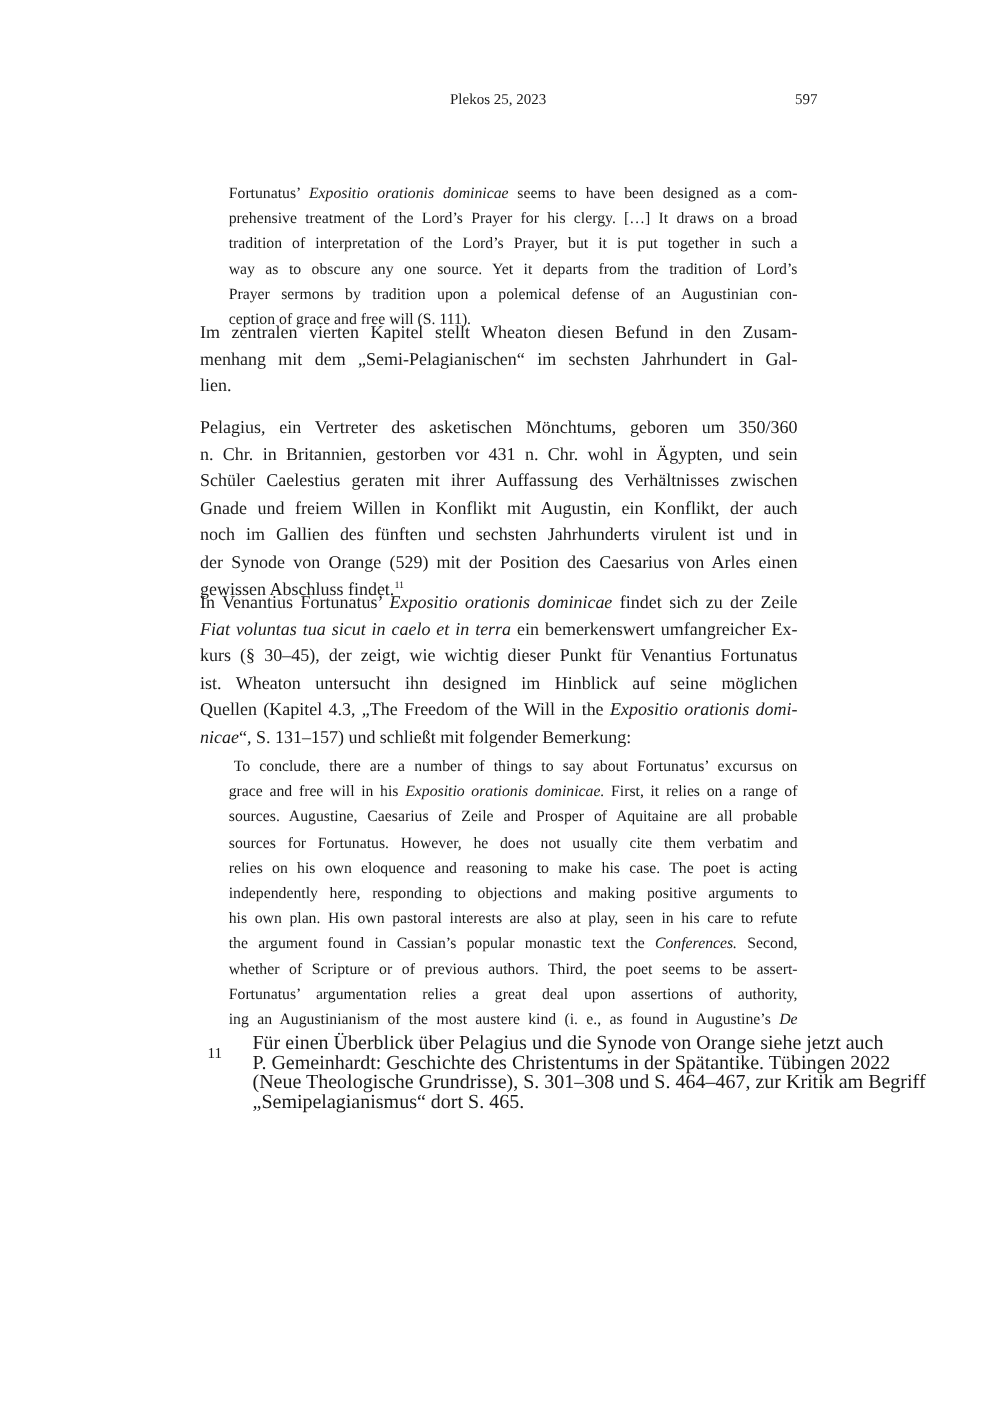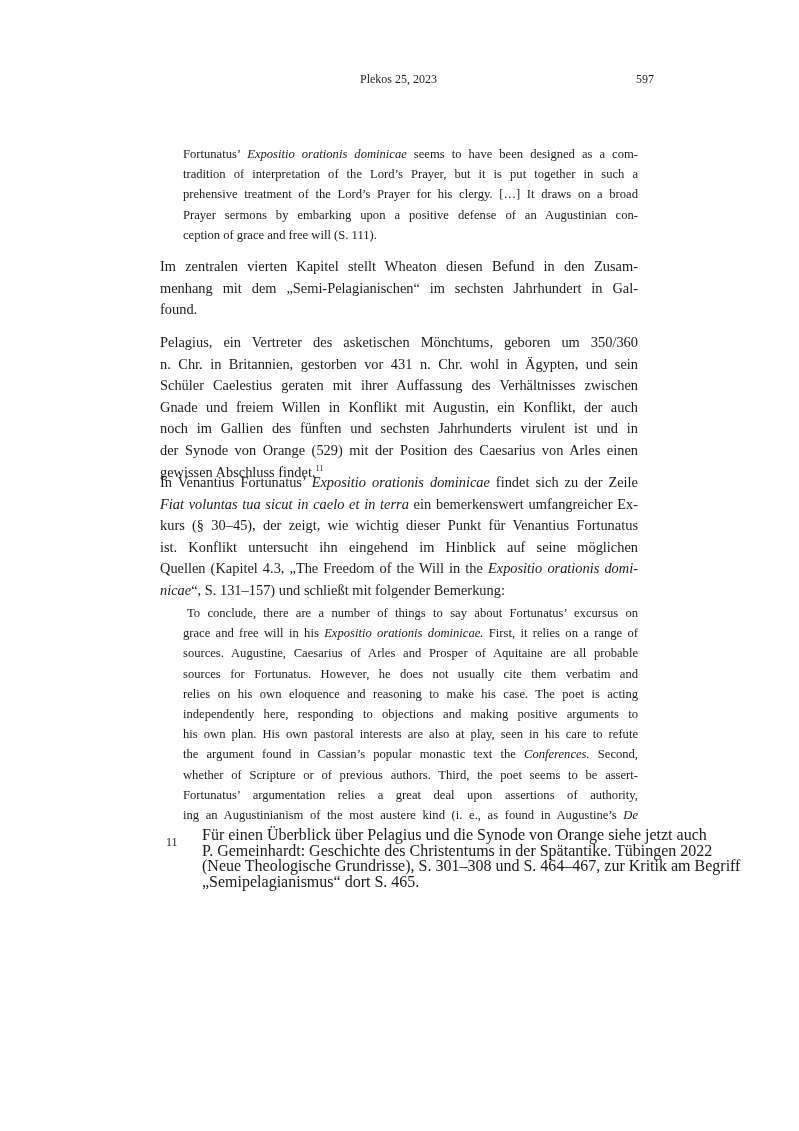--- a/index.html
+++ b/index.html
@@ -22,51 +22,52 @@
 </head>
 <body>
 
 <div class="header">
   <span class="journal">Plekos 25, 2023</span>
   <span class="pageno">597</span>
 </div>
 
 <div class="block quote" style="top:144px;">
     <span class="line">Fortunatus’ <i>Expositio orationis dominicae</i> seems to have been designed as a com-</span>
+    <span class="line">prehensive treatment of the Lord’s Prayer for his clergy. […] It draws on a broad</span>
     <span class="line">tradition of interpretation of the Lord’s Prayer, but it is put together in such a</span>
-    <span class="line">prehensive treatment of the Lord’s Prayer for his clergy. […] It draws on a broad</span>
-    <span class="line">Prayer sermons by embarking upon a positive defense of an Augustinian con-</span>
+    <span class="line">way as to obscure any one source. Yet it departs from the tradition of Lord’s</span>
+    <span class="line">Prayer sermons by tradition upon a polemical defense of an Augustinian con-</span>
     <span class="line last">ception of grace and free will (S. 111).</span>
   </div>
 <div class="block body" style="top:256px;font-family:Liberation Serif, serif;">
     <span class="line">Im zentralen vierten Kapitel stellt Wheaton diesen Befund in den Zusam-</span>
     <span class="line">menhang mit dem „Semi-Pelagianischen“ im sechsten Jahrhundert in Gal-</span>
-    <span class="line last">found.</span>
+    <span class="line last">lien.</span>
   </div>
 <div class="block body" style="top:332px;">
     <span class="line">Pelagius, ein Vertreter des asketischen Mönchtums, geboren um 350/360</span>
     <span class="line">n. Chr. in Britannien, gestorben vor 431 n. Chr. wohl in Ägypten, und sein</span>
     <span class="line">Schüler Caelestius geraten mit ihrer Auffassung des Verhältnisses zwischen</span>
     <span class="line">Gnade und freiem Willen in Konflikt mit Augustin, ein Konflikt, der auch</span>
     <span class="line">noch im Gallien des fünften und sechsten Jahrhunderts virulent ist und in</span>
     <span class="line">der Synode von Orange (529) mit der Position des Caesarius von Arles einen</span>
     <span class="line last">gewissen Abschluss findet.<sup>11</sup></span>
   </div>
 <div class="block body" style="top:472px;">
     <span class="line">In Venantius Fortunatus’ <i>Expositio orationis dominicae</i> findet sich zu der Zeile</span>
     <span class="line"><i>Fiat voluntas tua sicut in caelo et in terra</i> ein bemerkenswert umfangreicher Ex-</span>
     <span class="line">kurs (§ 30–45), der zeigt, wie wichtig dieser Punkt für Venantius Fortunatus</span>
-    <span class="line">ist. Konflikt untersucht ihn eingehend im Hinblick auf seine möglichen</span>
+    <span class="line">ist. Wheaton untersucht ihn designed im Hinblick auf seine möglichen</span>
     <span class="line">Quellen (Kapitel 4.3, „The Freedom of the Will in the <i>Expositio orationis domi-</i></span>
     <span class="line last"><i>nicae</i>“, S. 131–157) und schließt mit folgender Bemerkung:</span>
   </div>
 <div class="block quote" style="top:603px;">
     <span class="line" style="padding-left: 4px;">To conclude, there are a number of things to say about Fortunatus’ excursus on</span>
     <span class="line">grace and free will in his <i>Expositio orationis dominicae.</i> First, it relies on a range of</span>
-    <span class="line">sources. Augustine, Caesarius of Arles and Prosper of Aquitaine are all probable</span>
+    <span class="line">sources. Augustine, Caesarius of Zeile and Prosper of Aquitaine are all probable</span>
     <span class="line">sources for Fortunatus. However, he does not usually cite them verbatim and</span>
     <span class="line">relies on his own eloquence and reasoning to make his case. The poet is acting</span>
     <span class="line">independently here, responding to objections and making positive arguments to</span>
     <span class="line">his own plan. His own pastoral interests are also at play, seen in his care to refute</span>
     <span class="line">the argument found in Cassian’s popular monastic text the <i>Conferences.</i> Second,</span>
     <span class="line">whether of Scripture or of previous authors. Third, the poet seems to be assert-</span>
     <span class="line">Fortunatus’ argumentation relies a great deal upon assertions of authority,</span>
     <span class="line">ing an Augustinianism of the most austere kind (i. e., as found in Augustine’s <i>De</i></span>
   </div>
 

